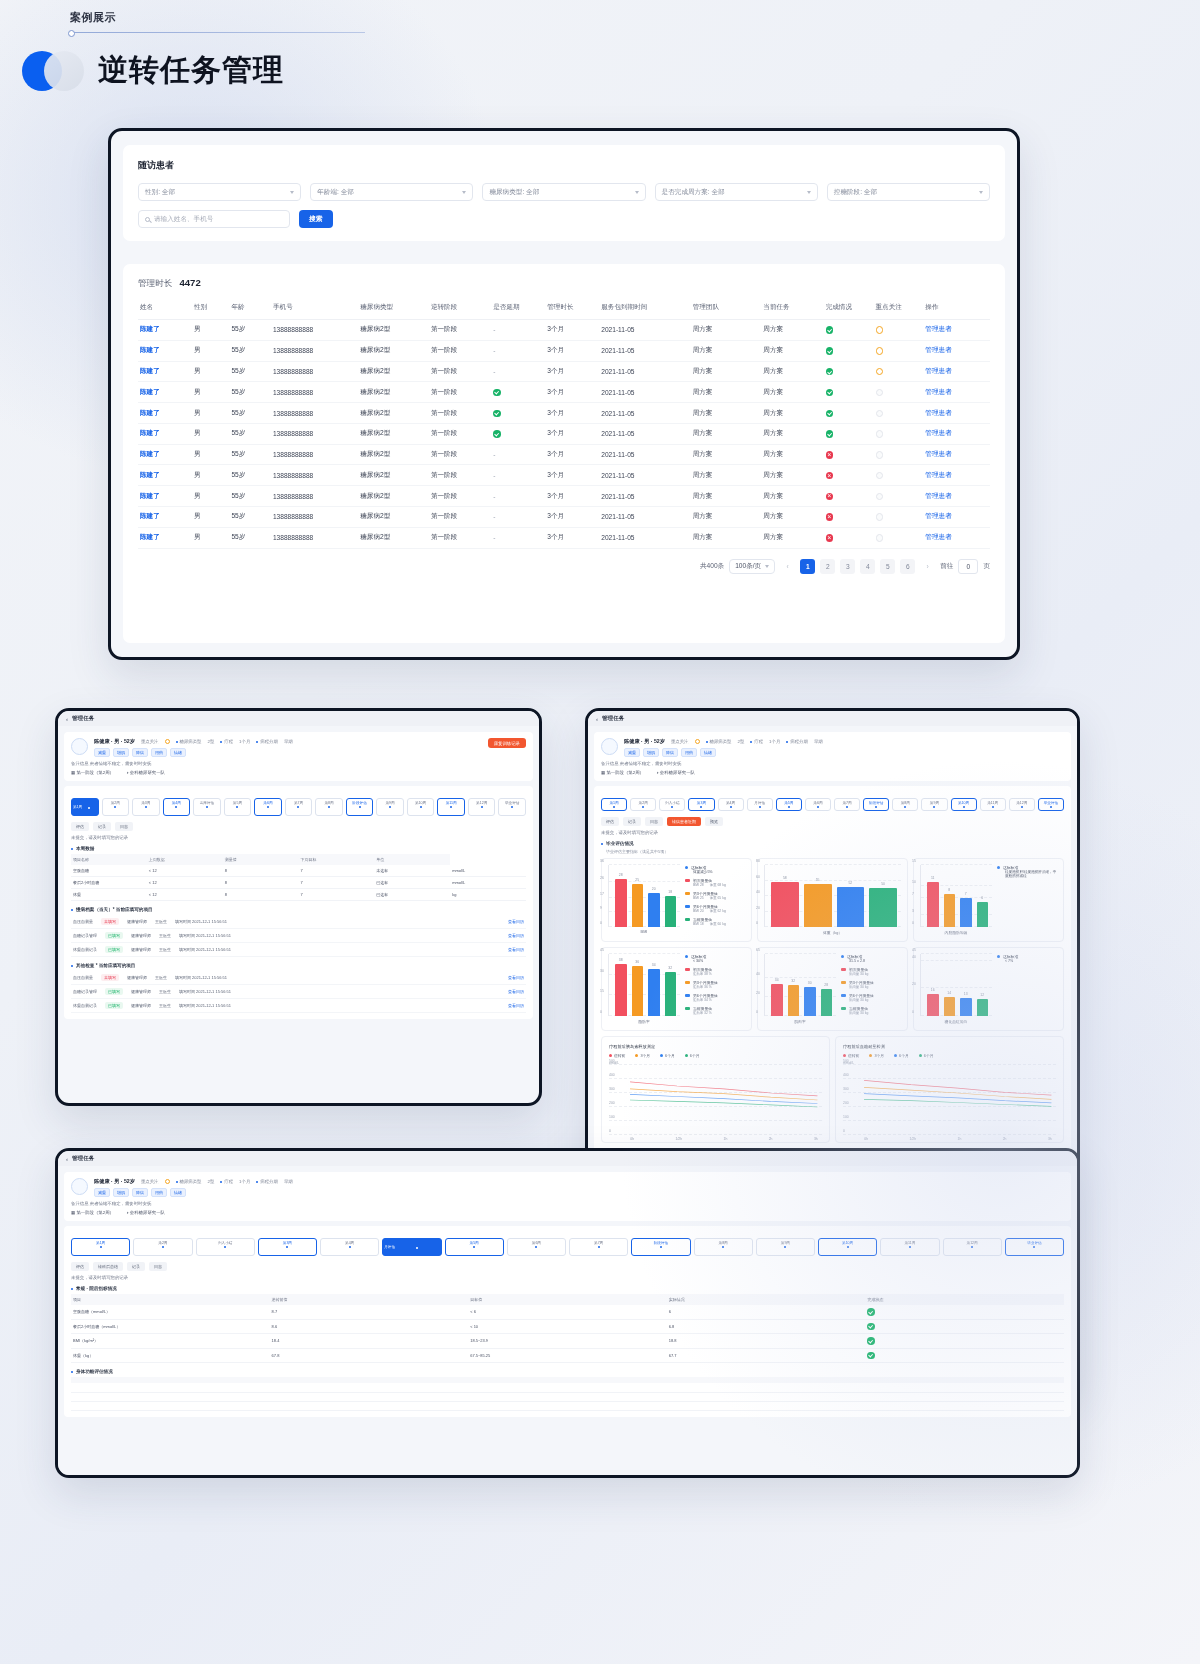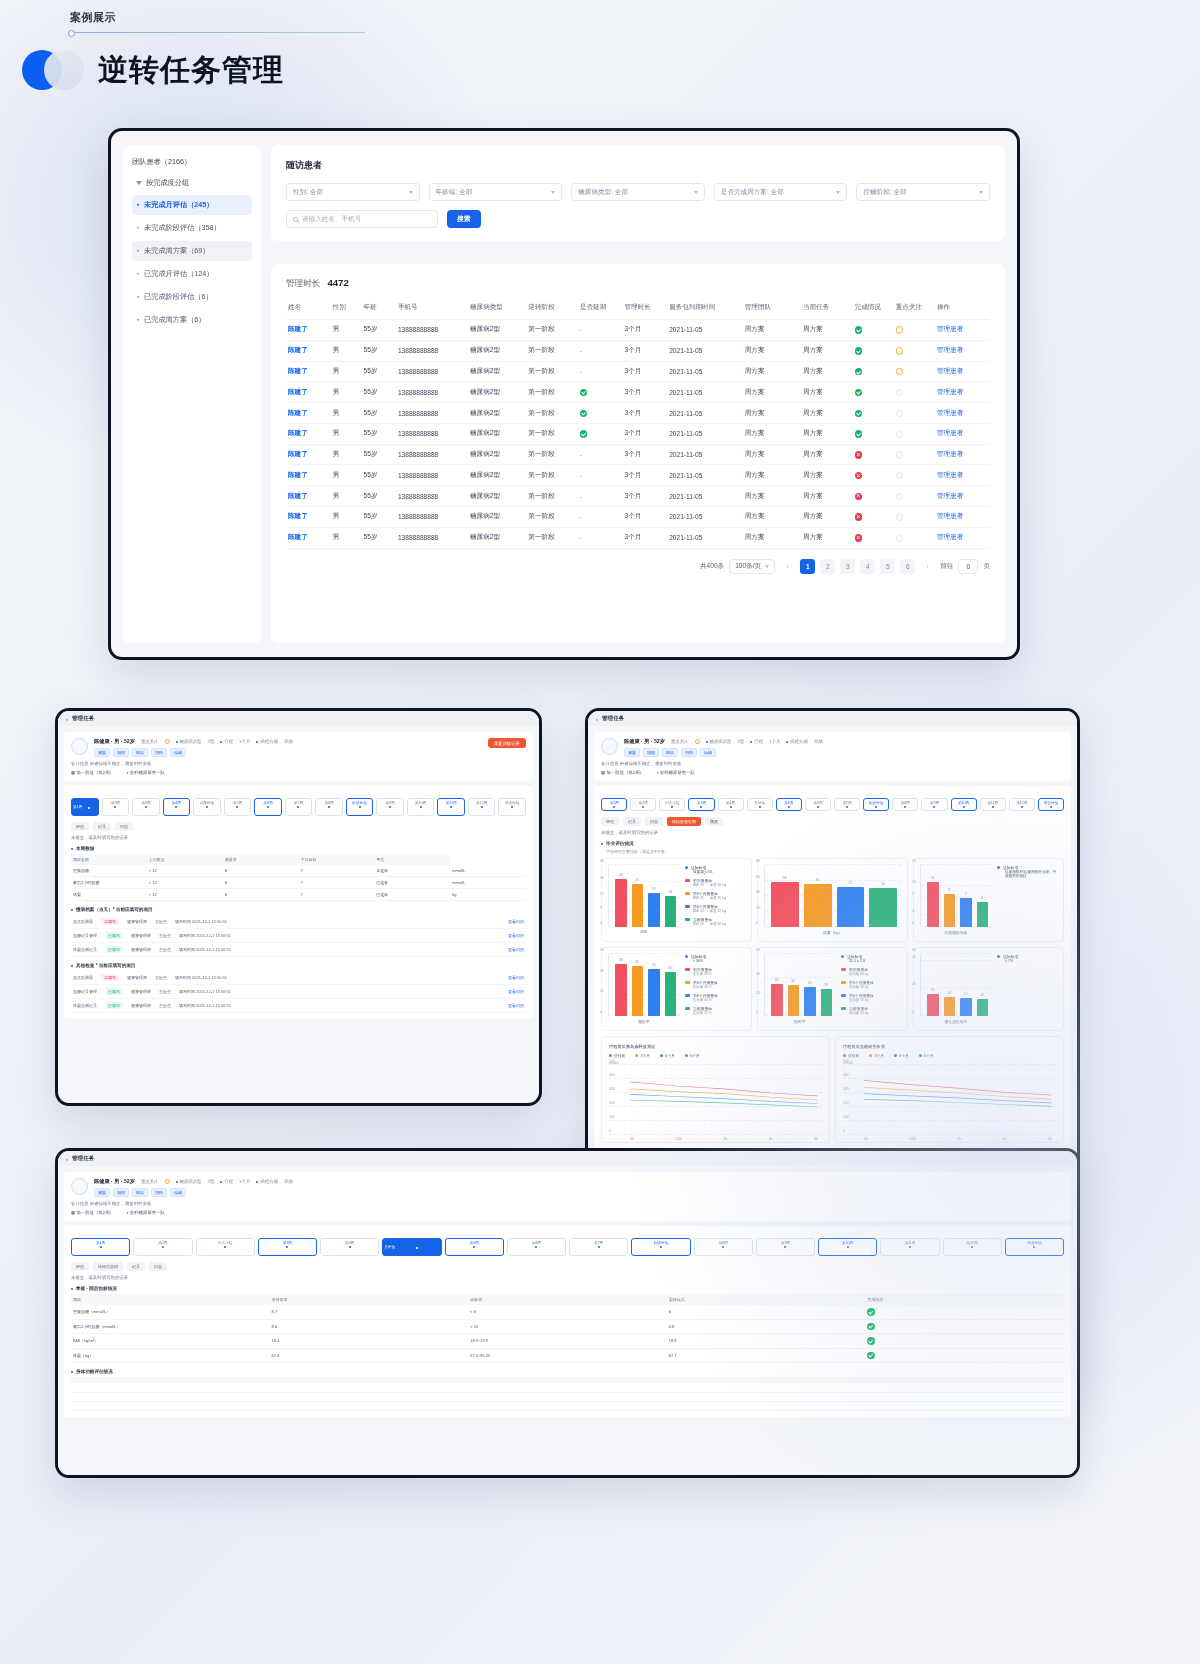--- a/index.html
+++ b/index.html
@@ -18,21 +18,21 @@
     content:""; position:absolute; right:-180px; top:760px; width:760px; height:760px;
     background:radial-gradient(closest-side, rgba(205,214,238,.42), rgba(205,214,238,0));
     pointer-events:none;
   }
 
   
   .hdr { position:absolute; left:30px; top:10px; width:300px;margin-left:40px; }
   .hdr-kicker { font-size:11px; font-weight:bold; color:#2c3242; letter-spacing:.5px; }
   .hdr-rule { margin-top:7px; height:1px; background:linear-gradient(90deg,#93a9d8,#b9c7e6); position:relative; width:295px;}
   .hdr-rule:before{content:"";position:absolute;left:-2px;top:-2px;width:5px;height:5px;border-radius:50%;border:1px solid #7e97cf;background:#fff;}
-  .brand { position:absolute; left:22px; top:50px; display:flex; align-items:flex-start; gap:14px;}
+  .brand { position:absolute; left:22px; top:50px; display:flex; align-items:flex-end; gap:14px;}
   .logo { position:relative; width:62px; height:40px; }
   .logo .c1{position:absolute;left:0;top:0;width:40px;height:40px;border-radius:50%;background:#0a5ff0;}
   .logo .c2{position:absolute;left:22px;top:0;width:40px;height:40px;border-radius:50%;
             background:linear-gradient(145deg,#e6eaf2,#d7dde8);opacity:.92;}
   .brand-title { font-size:30px; font-weight:bold; letter-spacing:1px; color:#0e1320; }
 
   
   .frame { position:absolute; background:#ffffff; border:3px solid #0d1524; border-radius:14px; overflow:hidden; }
   .frame.shadow{ box-shadow:0 16px 42px rgba(36,52,92,.13); }
 
@@ -172,35 +172,20 @@
   <div class="logo">
     <div class="c1"></div>
       <div class="c2"></div>
   </div>
   <div class="brand-title">逆转任务管理</div>
 </div>
 
 <div class="frame shadow" id="main-panel">
   <div class="mp-body">
 
-    <div class="mp-side">
-      <div class="side-title">团队患者（2166）</div>
-      <div class="side-group">
-        <span class="caret"></span>
-        <span>按完成度分组</span>
-      </div>
-      <div id="side-items">
-          <div class="side-item active">未完成月评估（245）</div>
-          <div class="side-item">未完成阶段评估（358）</div>
-          <div class="side-item hover">未完成周方案（69）</div>
-          <div class="side-item">已完成月评估（124）</div>
-          <div class="side-item">已完成阶段评估（6）</div>
-          <div class="side-item">已完成周方案（6）</div>
-        </div>
-    </div>
 
     <div class="mp-main">
       <div class="card filter-card">
         <div class="filter-title">随访患者</div>
         <div class="filter-row" id="filter-row">
             <div class="sel">
               <span>性别: 全部</span>
               <span class="chev"></span>
             </div>
             <div class="sel">

